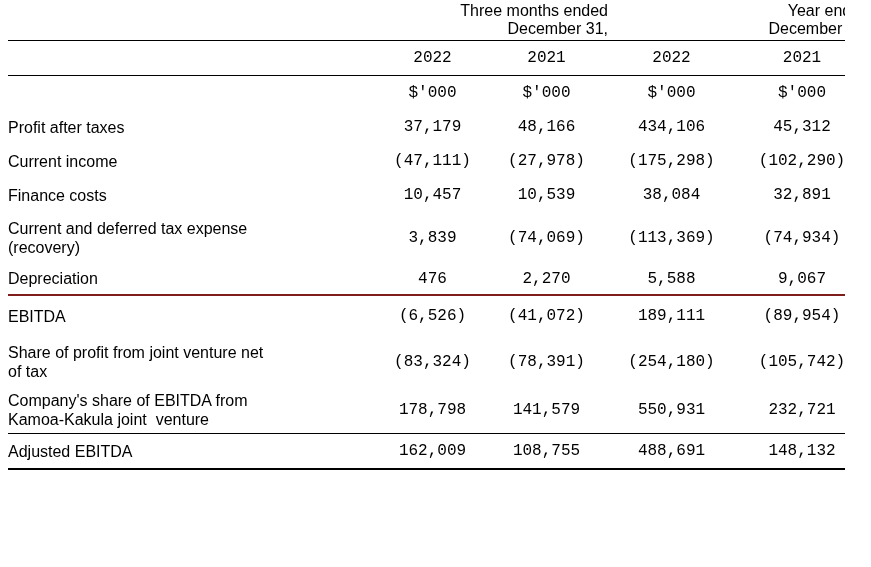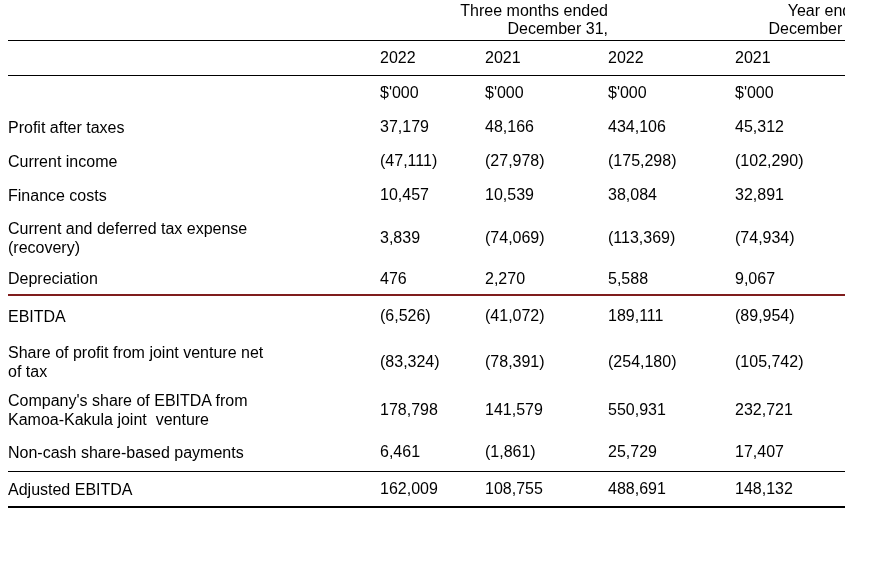--- a/index.html
+++ b/index.html
@@ -32,21 +32,21 @@
   col.c-2 { width: 123px; }
   col.c-3 { width: 127px; }
   col.c-4 { width: 134px; }
 
   .label {
     text-align: left;
     padding-left: 2px;
     white-space: pre-wrap;
     line-height: 19px;
   }
-  .num { text-align: left; }
+  .num { text-align: center; font-family: Liberation Mono, monospace; }
   td.last, th.last { padding-right: 6px; }
   .b { font-weight: bold; }
 
   .ghead {
     font-weight: bold;
     text-align: right;
     vertical-align: bottom;
     padding-bottom: 4px;
     line-height: 18px;
     white-space: pre-wrap;
@@ -155,27 +155,20 @@
         <td class="num last">(105,742)</td>
       </tr>
       <tr class="h46">
         <td class="label">Company's share of EBITDA from
 Kamoa-Kakula joint  venture</td>
         <td class="num b">178,798</td>
         <td class="num">141,579</td>
         <td class="num b">550,931</td>
         <td class="num last">232,721</td>
       </tr>
-      <tr class="h38">
-        <td class="label">Non-cash share-based payments</td>
-        <td class="num b">6,461</td>
-        <td class="num">(1,861)</td>
-        <td class="num b">25,729</td>
-        <td class="num last">17,407</td>
-      </tr>
       <tr class="h34 total">
         <td class="label b">Adjusted EBITDA</td>
         <td class="num b">162,009</td>
         <td class="num">108,755</td>
         <td class="num b">488,691</td>
         <td class="num last">148,132</td>
       </tr>
     </tbody>
   </table>
 </div>

